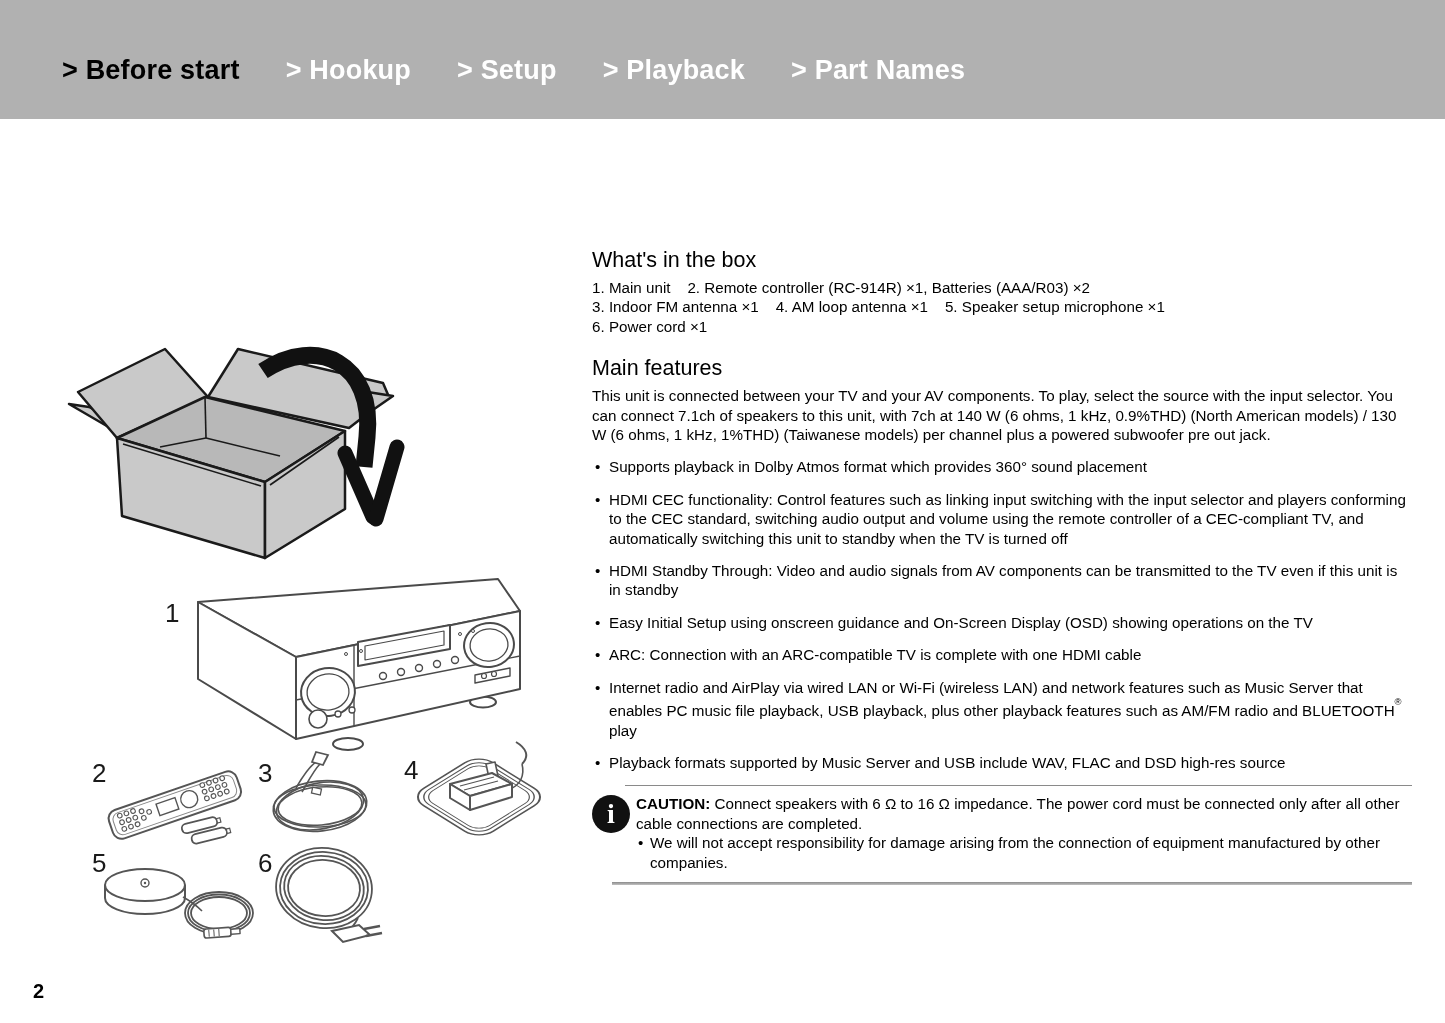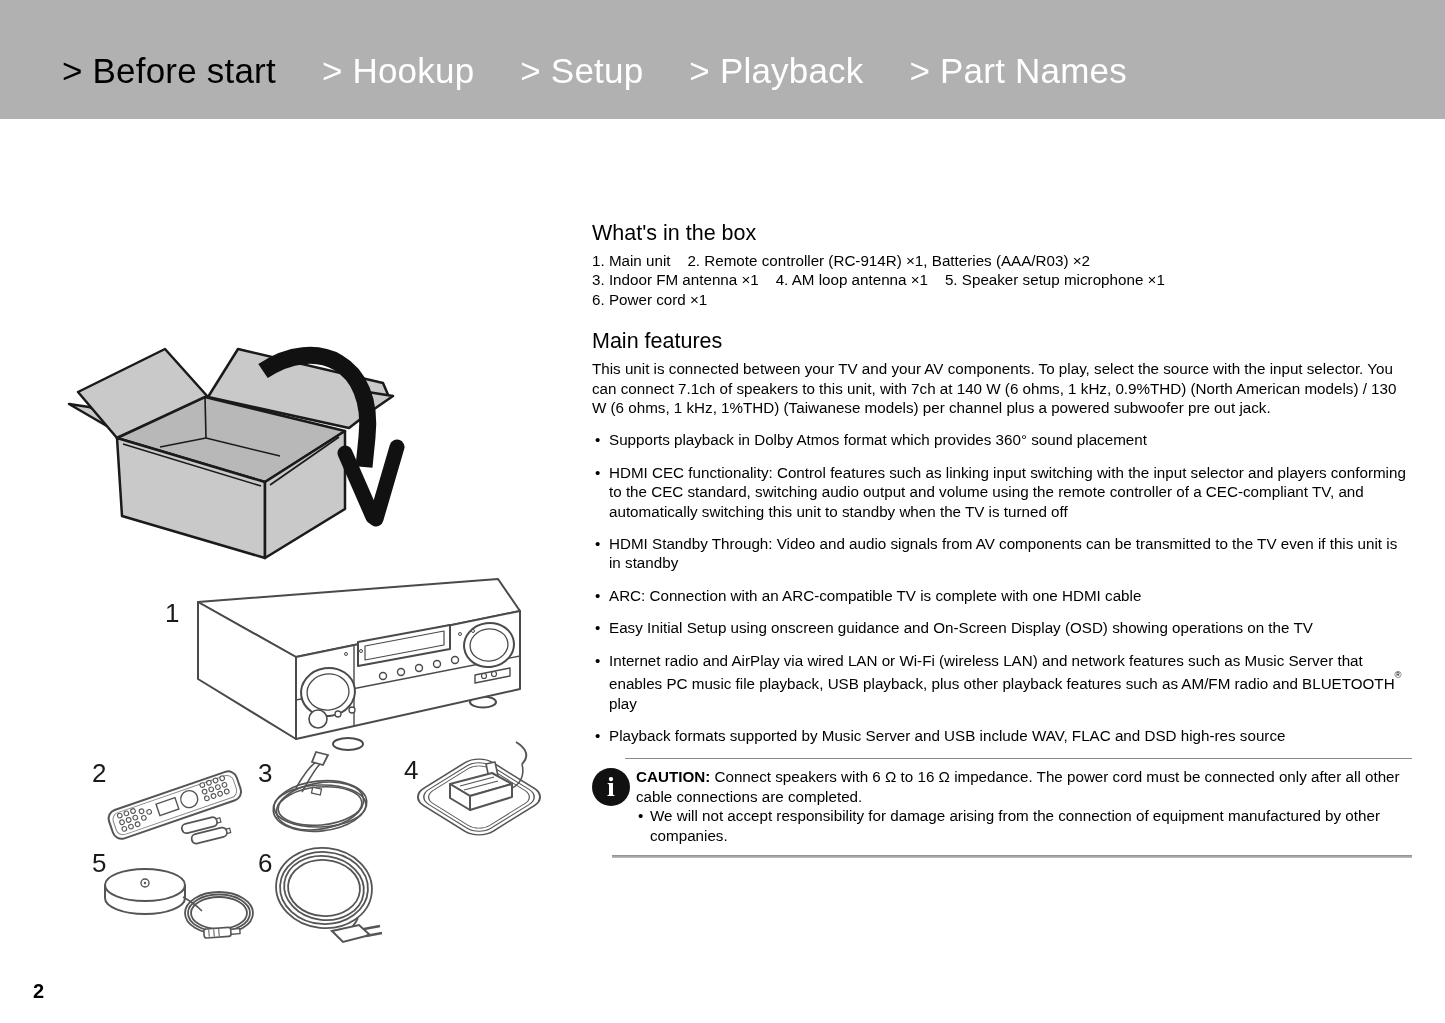--- a/index.html
+++ b/index.html
@@ -3,26 +3,26 @@
 <meta charset="utf-8">
 <style>
   * { margin:0; padding:0; box-sizing:border-box; }
   html,body { width:1445px; height:1023px; background:#fff; overflow:hidden;
               font-family:"Liberation Sans", sans-serif; color:#000; }
   .page { position:relative; width:1445px; height:1023px; background:#fff; }
 
   
   .navbar { position:absolute; left:0; top:0; width:1445px; height:119px;
             background:#b1b1b1; display:flex; align-items:center; padding-left:62px; }
-  .nav-item { font-size:35px; font-weight:normal; color:#fff; margin-right:46px;
+  .nav-item { font-size:27px; font-weight:bold; color:#fff; margin-right:46px;
               letter-spacing:.2px; text-decoration:none; cursor:pointer; white-space:nowrap;margin-top:22px; }
   .nav-item.active { color:#000; }
 
   
-  .content { position:absolute; left:592px; top:220px; width:820px;
+  .content { position:absolute; left:592px; top:247px; width:820px;
              font-size:15.2px; line-height:19.4px; }
   .content h2 { font-size:21.5px; font-weight:400; line-height:26px; margin:0 0 5px 0; }
   .content h2.mf { margin-top:19px; }
   .box-line { white-space:pre-wrap; }
   .intro { margin:0; }
   ul.features { list-style:none; margin:1px 0 0 0; }
   ul.features > li { position:relative; padding-left:17px;margin-top:13px; }
   ul.features > li::before { content:"•"; position:absolute; left:3px; top:0; }
   sup.reg { font-size:9.5px; position:relative; top:-5px; }
 
@@ -255,22 +255,22 @@
     <p class="box-line">3. Indoor FM antenna ×1    4. AM loop antenna ×1    5. Speaker setup microphone ×1</p>
     <p class="box-line">6. Power cord ×1</p>
 
     <h2 class="mf">Main features</h2>
     <p class="intro">This unit is connected between your TV and your AV components. To play, select the source with the input selector. You can connect 7.1ch of speakers to this unit, with 7ch at 140 W (6 ohms, 1 kHz, 0.9%THD) (North American models) / 130 W (6 ohms, 1 kHz, 1%THD) (Taiwanese models) per channel plus a powered subwoofer pre out jack.</p>
 
     <ul class="features">
       <li><span>Supports playback in Dolby Atmos format which provides 360° sound placement</span></li>
       <li><span>HDMI CEC functionality: Control features such as linking input switching with the input selector and players conforming to the CEC standard, switching audio output and volume using the remote controller of a CEC-compliant TV, and automatically switching this unit to standby when the TV is turned off</span></li>
       <li><span>HDMI Standby Through: Video and audio signals from AV components can be transmitted to the TV even if this unit is in standby</span></li>
+      <li><span>Easy Initial Setup using onscreen guidance and On-Screen Display (OSD) showing operations on the TV</span></li>
       <li><span>ARC: Connection with an ARC-compatible TV is complete with one HDMI cable</span></li>
-      <li><span>Easy Initial Setup using onscreen guidance and On-Screen Display (OSD) showing operations on the TV</span></li>
       <li><span>Internet radio and AirPlay via wired LAN or Wi-Fi (wireless LAN) and network features such as Music Server that enables PC music file playback, USB playback, plus other playback features such as AM/FM radio and BLUETOOTH</span><sup class="reg">®</sup><span> play</span></li>
       <li><span>Playback formats supported by Music Server and USB include WAV, FLAC and DSD high-res source</span></li>
     </ul>
 
     <div class="caution">
       <div class="rule top"></div>
       <div class="caution-body">
         <span class="info-badge">i</span>
         <p><b>CAUTION:</b><span> Connect speakers with 6 Ω to 16 Ω impedance. The power cord must be connected only after all other cable connections are completed.</span></p>
         <ul class="caution-list">

